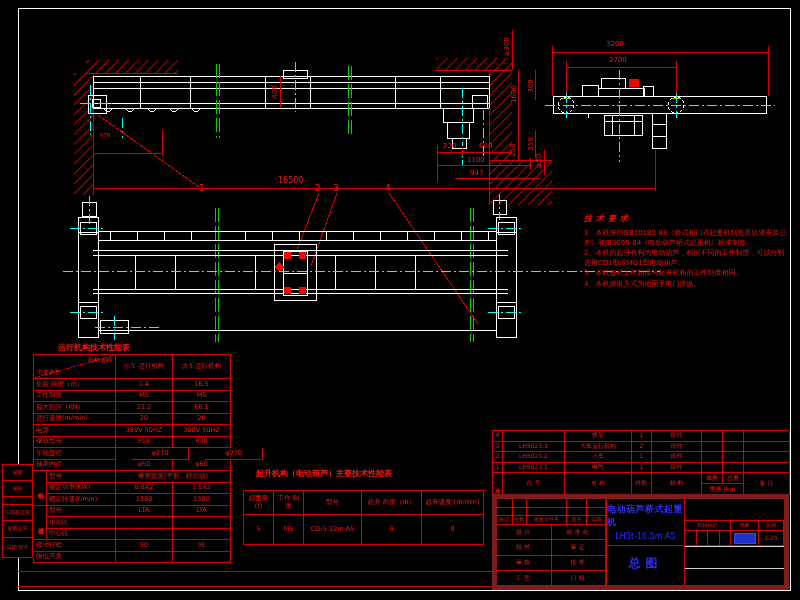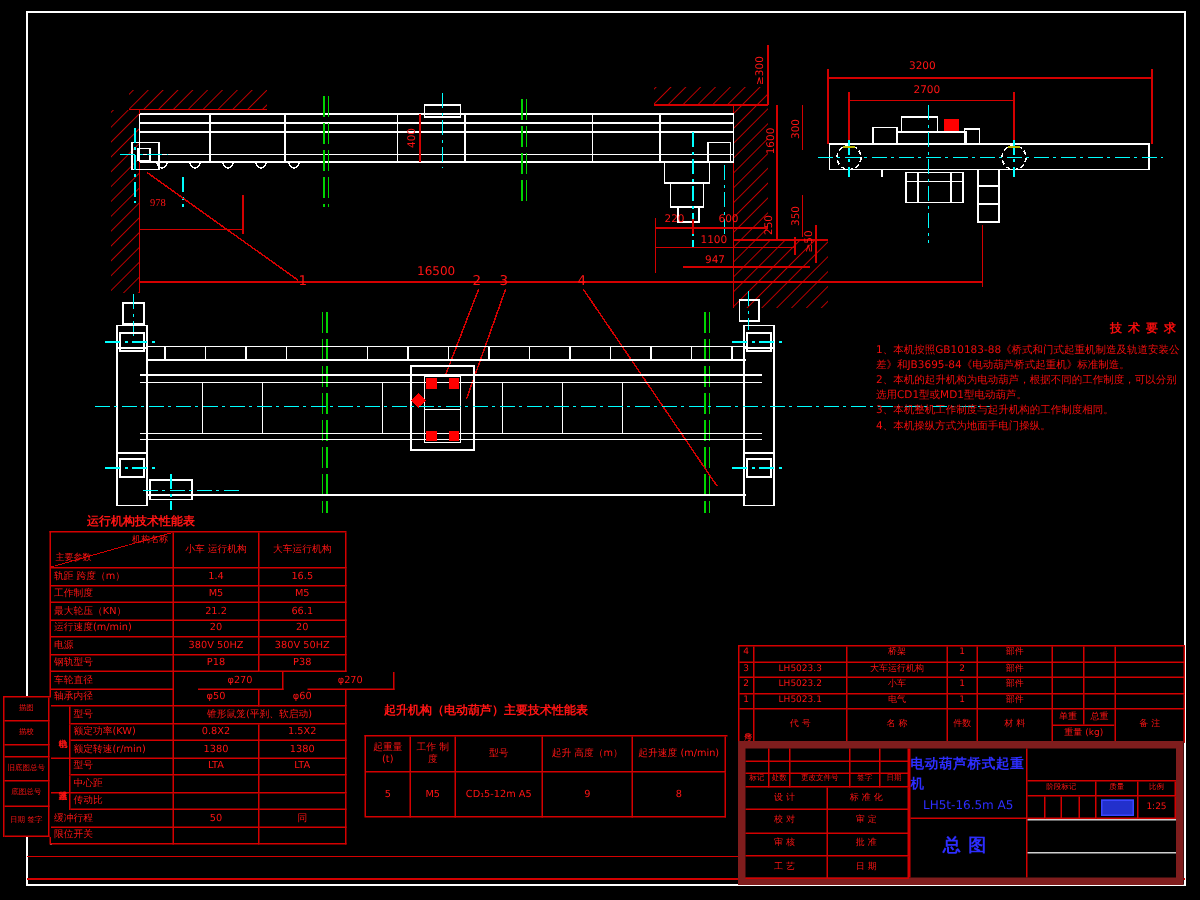--- a/index.html
+++ b/index.html
@@ -57,21 +57,21 @@
   #stage-cells{width:46px;display:flex;box-sizing:border-box;}
   #stage-cells .tc{width:11.5px;height:15px;}
   .hl-box{display:inline-block;width:20px;height:9px;background:#2230cc;border:1px solid #3a46ff;}
   .tb-blank1{height:22px;border-top:1px solid #cfcfcf;box-sizing:border-box;}
   .tb-blank2{flex:1;border-top:1px solid #cfcfcf;box-sizing:border-box;}
   
   #margin-strip{left:2px;top:464px;width:31px;}
   #margin-strip .tc{font-size:5px;letter-spacing:0;}
   
   #tech-notes{position:absolute;left:584px;top:213px;width:204px;color:#f50d0d;}
-  #tech-notes .nt{font-size:8px;font-weight:bold;letter-spacing:4px;text-align:right;margin:0 0 5px 0;}
+  #tech-notes .nt{font-size:8px;font-weight:bold;letter-spacing:4px;text-align:left;margin:0 0 5px 0;font-style:italic;}
   #tech-notes p{font-size:7px;line-height:9.5px;margin:0 0 1px 0;word-break:break-all;}
 </style>
 </head>
 <body>
 
 <div id="stage">
 
 <svg width="800" height="600" shape-rendering="crispEdges">
   <defs>
     <pattern id="hatch" width="7" height="7" patternTransform="rotate(45)" patternUnits="userSpaceOnUse">
@@ -375,28 +375,28 @@
           <div class="tc " style="width: 57px;">1380</div>
           <div class="tc " style="width: 58px;">1380</div>
         </div>
         <div class="tr" style="height: 11.5px;">
           <div class="tc nb" style="width: 13px;"></div>
           <div class="tc lab" style="width: 69px;">型号</div>
           <div class="tc und" style="width: 57px;">LTA</div>
           <div class="tc und" style="width: 58px;">LTA</div>
         </div>
         <div class="tr" style="height: 11.5px;">
+          <div class="tc nb" style="width: 13px;"></div>
+          <div class="tc lab" style="width: 69px;">传动比</div>
+          <div class="tc " style="width: 57px;"></div>
+          <div class="tc " style="width: 58px;"></div>
+        </div>
+        <div class="tr" style="height: 11.5px;">
           <div class="tc " style="width: 13px;"></div>
           <div class="tc lab" style="width: 69px;">中心距</div>
-          <div class="tc " style="width: 57px;"></div>
-          <div class="tc " style="width: 58px;"></div>
-        </div>
-        <div class="tr" style="height: 11.5px;">
-          <div class="tc nb" style="width: 13px;"></div>
-          <div class="tc lab" style="width: 69px;">传动比</div>
           <div class="tc " style="width: 57px;"></div>
           <div class="tc " style="width: 58px;"></div>
         </div>
         <div class="tr" style="height: 11.5px;">
           <div class="tc lab" style="width: 82px;">缓冲行程</div>
           <div class="tc " style="width: 57px;">50</div>
           <div class="tc " style="width: 58px;">同</div>
         </div>
         <div class="tr" style="height: 11.5px;">
           <div class="tc lab" style="width: 82px;">限位开关</div>

